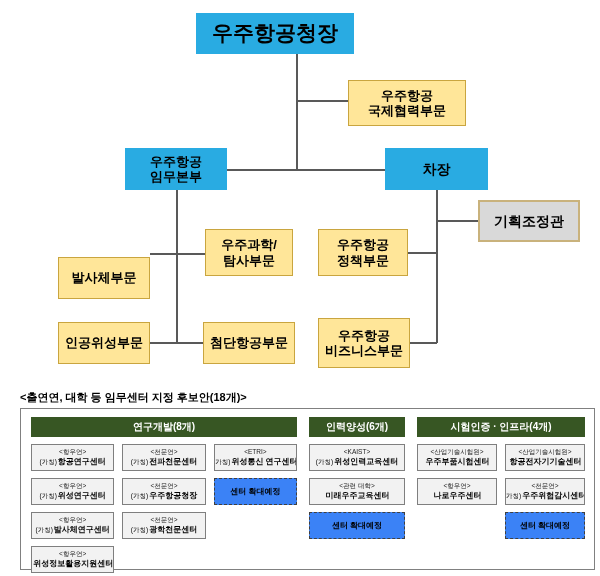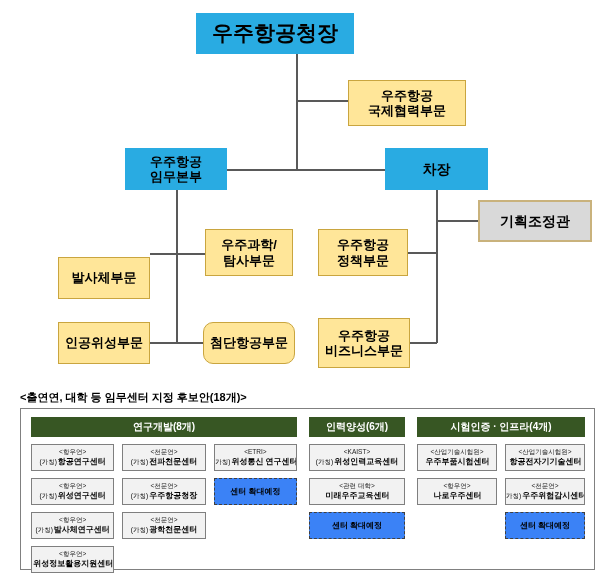--- a/index.html
+++ b/index.html
@@ -78,21 +78,21 @@
 
   <div class="node cyan fs13" style="left:125px;top:148px;width:102px;height:42px;">
     <div>우주항공</div>
     <div>임무본부</div>
   </div>
 
   <div class="node cyan fs14" style="left:385px;top:148px;width:103px;height:42px;justify-content:center;">
     <div>차장</div>
   </div>
 
-  <div class="node grey fs14" style="left:478px;top:200px;width:114px;height:42px;">
+  <div class="node grey fs14" style="left:478px;top:200px;width:102px;height:42px;">
     <div>기획조정관</div>
   </div>
 
   <div class="node yellow fs13" style="left:58px;top:233px;width:92px;height:42px;margin-top:24px;">
     <div>발사체부문</div>
   </div>
 
   <div class="node yellow fs13" style="left:205px;top:229px;width:88px;height:47px;text-align:center;">
     <div>우주과학/</div>
     <div>탐사부문</div>
@@ -100,21 +100,21 @@
 
   <div class="node yellow fs13" style="left:318px;top:229px;width:90px;height:47px;">
     <div>우주항공</div>
     <div>정책부문</div>
   </div>
 
   <div class="node yellow fs13" style="left:58px;top:322px;width:92px;height:42px;">
     <div>인공위성부문</div>
   </div>
 
-  <div class="node yellow fs13" style="left:203px;top:322px;width:92px;height:42px;border-radius:10px;">
+  <div class="node yellow fs13" style="left:203px;top:322px;width:92px;height:42px;">
     <div>첨단항공부문</div>
   </div>
 
   <div class="node yellow fs13" style="left:318px;top:318px;width:92px;height:50px;">
     <div>우주항공</div>
     <div>비즈니스부문</div>
   </div>
 
   <div class="panel-title">&lt;출연연, 대학 등 임무센터 지정 후보안(18개)&gt;</div>
 

